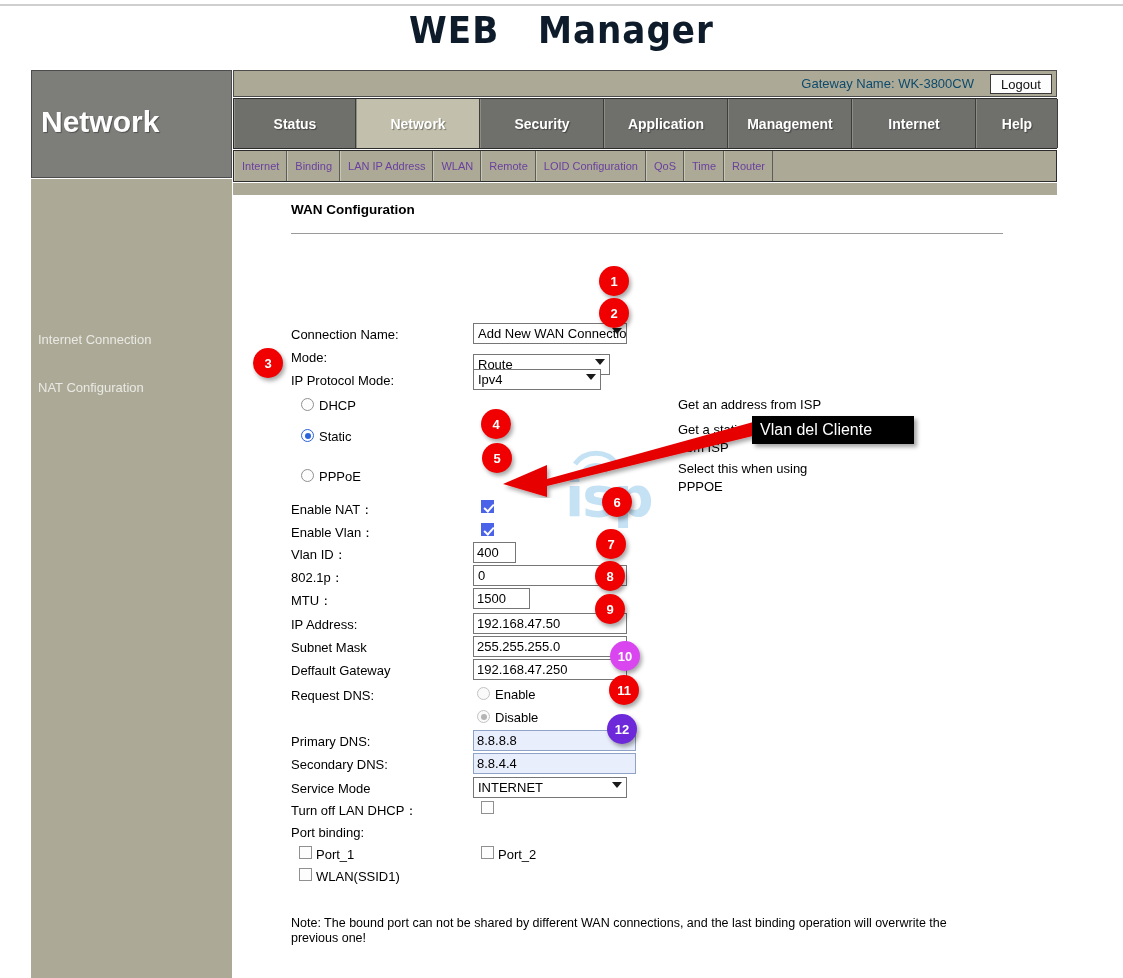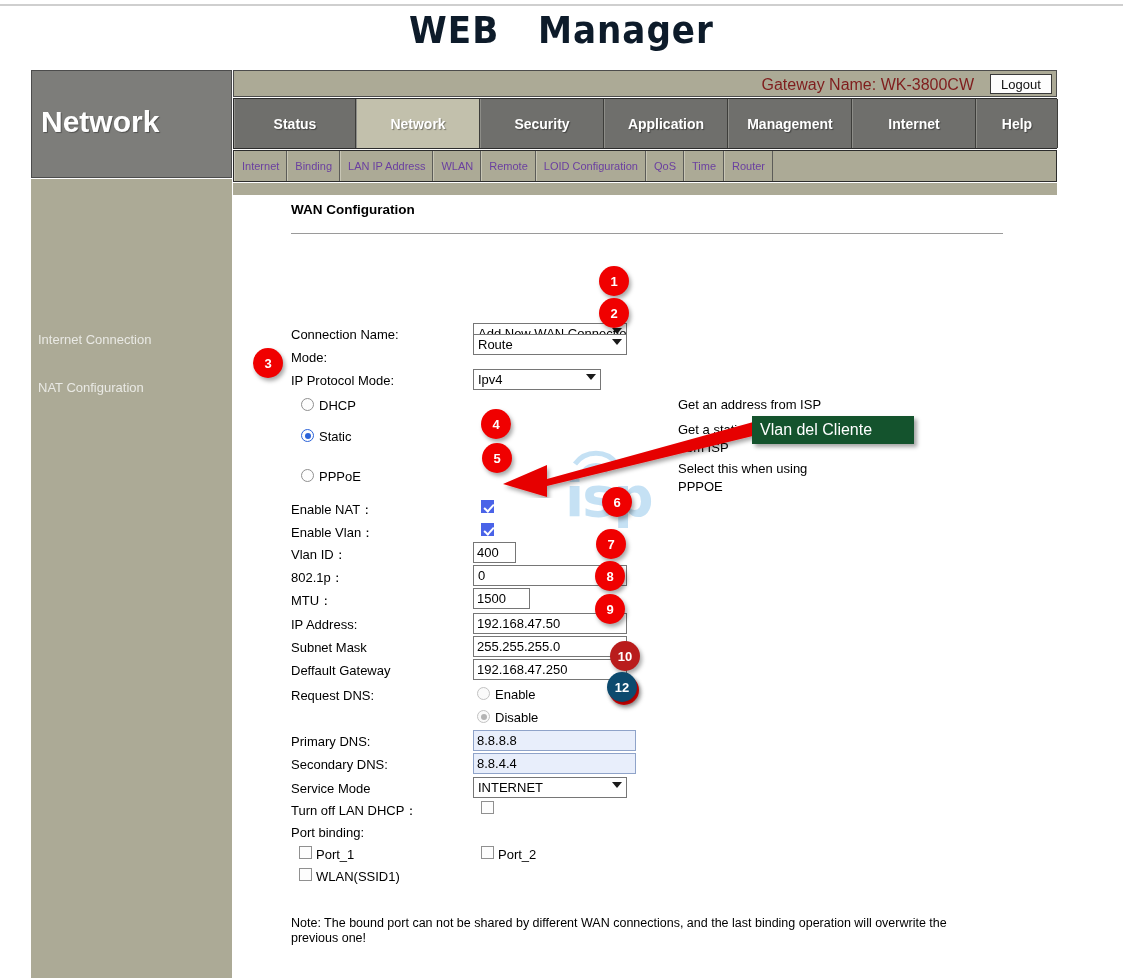--- a/index.html
+++ b/index.html
@@ -37,21 +37,21 @@
   }
   #sidebar .sb-item.i0{top:153px;}
   #sidebar .sb-item.i1{top:201px;}
 
   
   #gwbar{
     position:absolute;left:202px;top:0;width:824px;height:27px;
     background:#acaa96;border:1px solid #4c4c4c;box-sizing:border-box;
   }
   #gwname{
-    position:absolute;right:82px;top:5px;color:#7f1d1d;font-size:16px;white-space:nowrap;
+    position:absolute;right:82px;top:5px;color:#0c4a6e;font-size:13px;white-space:nowrap;
   }
   #logout{
     position:absolute;right:4px;top:3px;width:62px;height:20px;line-height:19px;
     text-align:center;background:#fdfdfd;border:1px solid #3a3a3a;
     font-size:13px;color:#111;cursor:pointer;box-sizing:border-box;
   }
   #maintabs{
     position:absolute;left:202px;top:28px;width:824px;height:51px;
     background:#6f6f6c;border:1px solid #2c2c2c;box-sizing:border-box;
     display:flex;
@@ -125,21 +125,21 @@
 
   
   .badge{
     position:absolute;width:30px;height:30px;border-radius:50%;
     background:#f00000;color:#fff;font-weight:bold;font-size:13px;
     display:flex;align-items:center;justify-content:center;
     box-shadow:2px 3px 4px rgba(0,0,0,.35);z-index:40;
   }
   #calloutbox{
     position:absolute;left:752px;top:416px;width:162px;height:28px;
-    background:#14532d;color:#fff;font-size:16px;line-height:28px;
+    background:#000000;color:#fff;font-size:16px;line-height:28px;
     padding-left:8px;box-sizing:border-box;white-space:nowrap;
     box-shadow:3px 3px 4px rgba(0,0,0,.35);z-index:45;
   }
   #arrow{position:absolute;left:495px;top:418px;width:270px;height:80px;z-index:44;}
   
   #wm{position:absolute;left:565px;top:444px;width:115px;height:80px;z-index:5;
       opacity:.45;pointer-events:none;}
   #wm .txt-wm{
     position:absolute;left:0;top:20px;width:115px;
     font-family:"DejaVu Sans","Liberation Sans",sans-serif;
@@ -198,21 +198,21 @@
     <div id="wmtitle">WAN Configuration</div>
     <div id="hr-top"></div>
 
     <div class="lbl" style="top:132px">Connection Name:</div>
     <div class="sel" style="top:128px;width:154px">
       <span>Add New WAN Connection</span>
       <span class="chev"></span>
     </div>
 
     <div class="lbl" style="top:155px">Mode:</div>
-    <div class="sel" style="top:139px;width:154px">
+    <div class="sel" style="top:159px;width:137px">
       <span>Route</span>
       <span class="chev"></span>
     </div>
 
     <div class="lbl" style="top:178px">IP Protocol Mode:</div>
     <div class="sel" style="top:174px;width:128px">
       <span>Ipv4</span>
       <span class="chev"></span>
     </div>
 
@@ -317,15 +317,15 @@
 
 <div class="badge" style="left: 599px; top: 266px; background: rgb(240, 0, 0);">1</div>
 <div class="badge" style="left: 599px; top: 298px; background: rgb(240, 0, 0);">2</div>
 <div class="badge" style="left: 253px; top: 348px; background: rgb(240, 0, 0);">3</div>
 <div class="badge" style="left: 481px; top: 409px; background: rgb(240, 0, 0);">4</div>
 <div class="badge" style="left: 482px; top: 443px; background: rgb(240, 0, 0);">5</div>
 <div class="badge" style="left: 602px; top: 487px; background: rgb(240, 0, 0);">6</div>
 <div class="badge" style="left: 596px; top: 529px; background: rgb(240, 0, 0);">7</div>
 <div class="badge" style="left: 595px; top: 561px; background: rgb(240, 0, 0);">8</div>
 <div class="badge" style="left: 595px; top: 594px; background: rgb(240, 0, 0);">9</div>
-<div class="badge" style="left: 610px; top: 641px; background: #b91c1c;">10</div>
+<div class="badge" style="left: 610px; top: 641px; background: #d946ef;">10</div>
 <div class="badge" style="left: 609px; top: 675px; background: rgb(240, 0, 0);">11</div>
-<div class="badge" style="left: 607px; top: 672px; background: #0c4a6e;">12</div>
+<div class="badge" style="left: 607px; top: 714px; background: #6d28d9;">12</div>
 
 </body></html>

